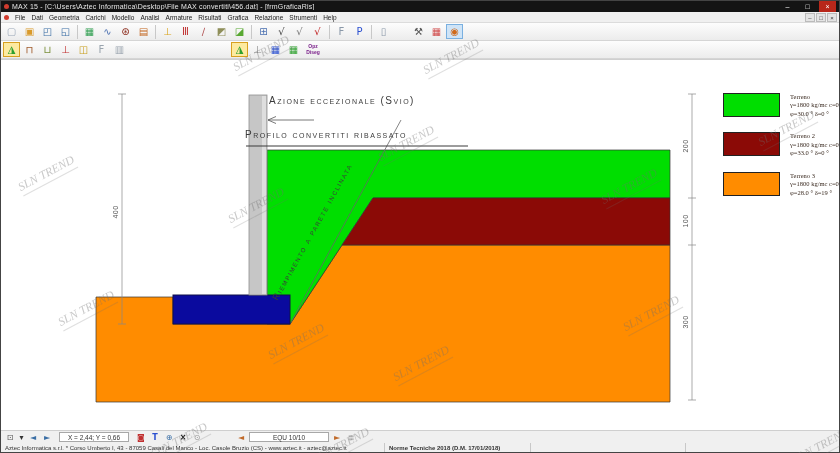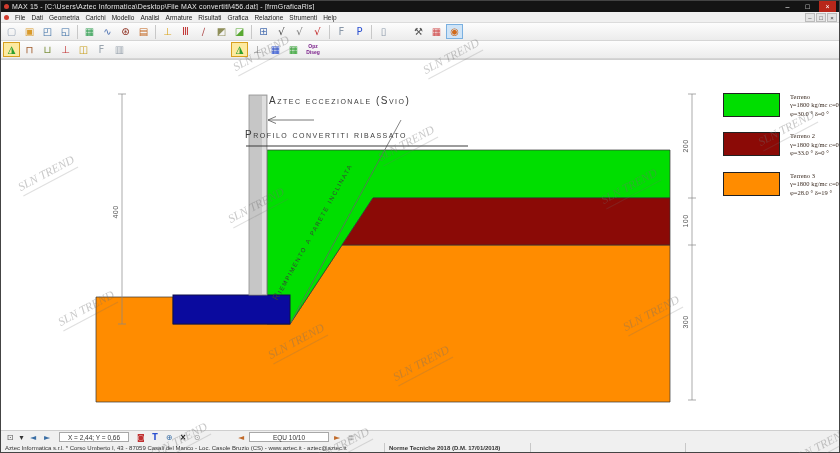--- a/index.html
+++ b/index.html
@@ -183,21 +183,21 @@
         <line x1="687" y1="34" x2="695" y2="34"></line>
         <line x1="687" y1="138" x2="695" y2="138"></line>
         <line x1="687" y1="185" x2="695" y2="185"></line>
         <line x1="687" y1="340" x2="695" y2="340"></line>
       </g>
       <text x="687" y="86" text-anchor="middle" transform="rotate(-90 687 86)">200</text>
       <text x="687" y="161" text-anchor="middle" transform="rotate(-90 687 161)">100</text>
       <text x="687" y="262" text-anchor="middle" transform="rotate(-90 687 262)">300</text>
     </svg>
 
-    <div class="dlabel" style="left:268px;top:35px">Aztec eccezionale (Svio)</div>
+    <div class="dlabel" style="left:268px;top:35px">Azione eccezionale (Svio)</div>
     <div class="dlabel" style="left:244px;top:69px">Profilo convertiti ribassato</div>
     <div class="dlabel diag" style="left:278px;top:232px">Riempimento a parete inclinata</div>
 
     <div class="legend">
       <div class="lg-entry">
         <div class="lg-swatch" style="background: rgb(0, 222, 0);"></div>
         <div class="lg-text">
           <div>Terreno</div>
           <div>γ=1800 kg/mc c=0,0</div>
           <div>φ=30.0 °  δ=0 °</div>

